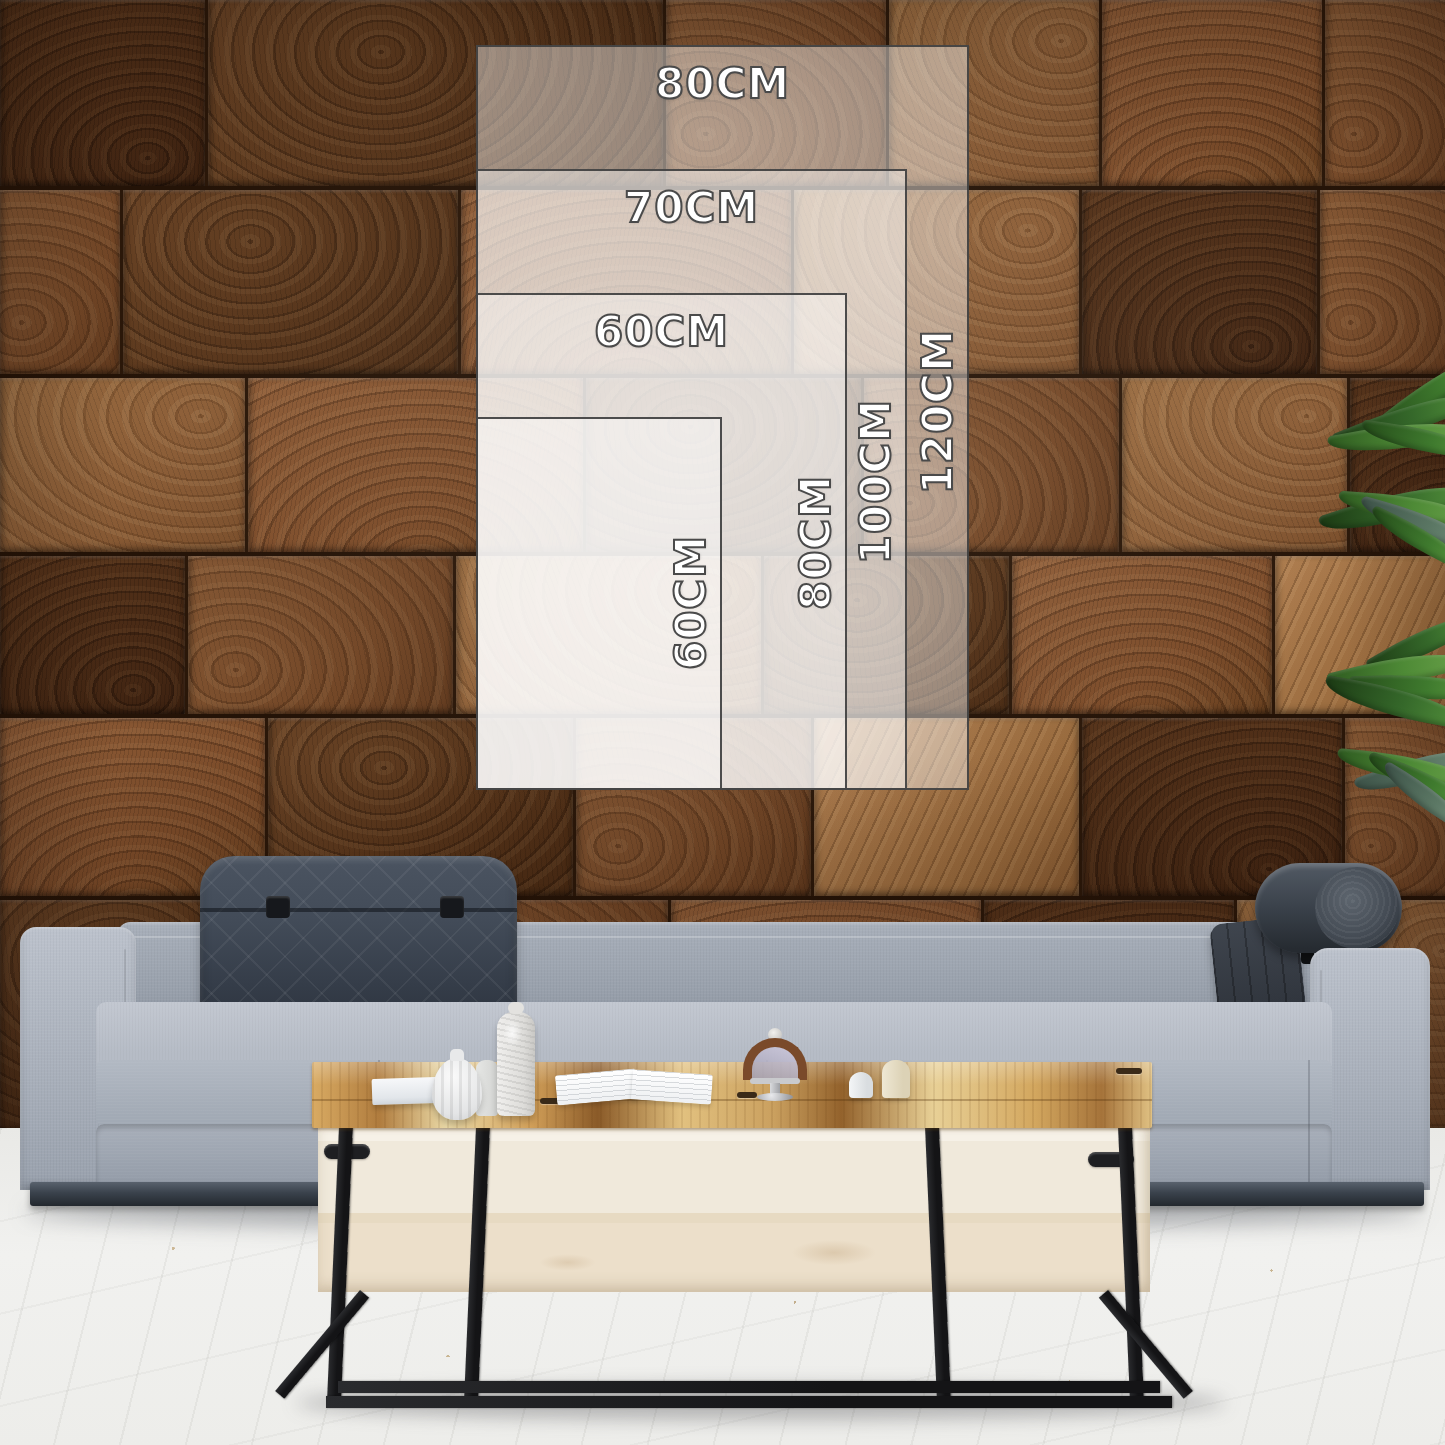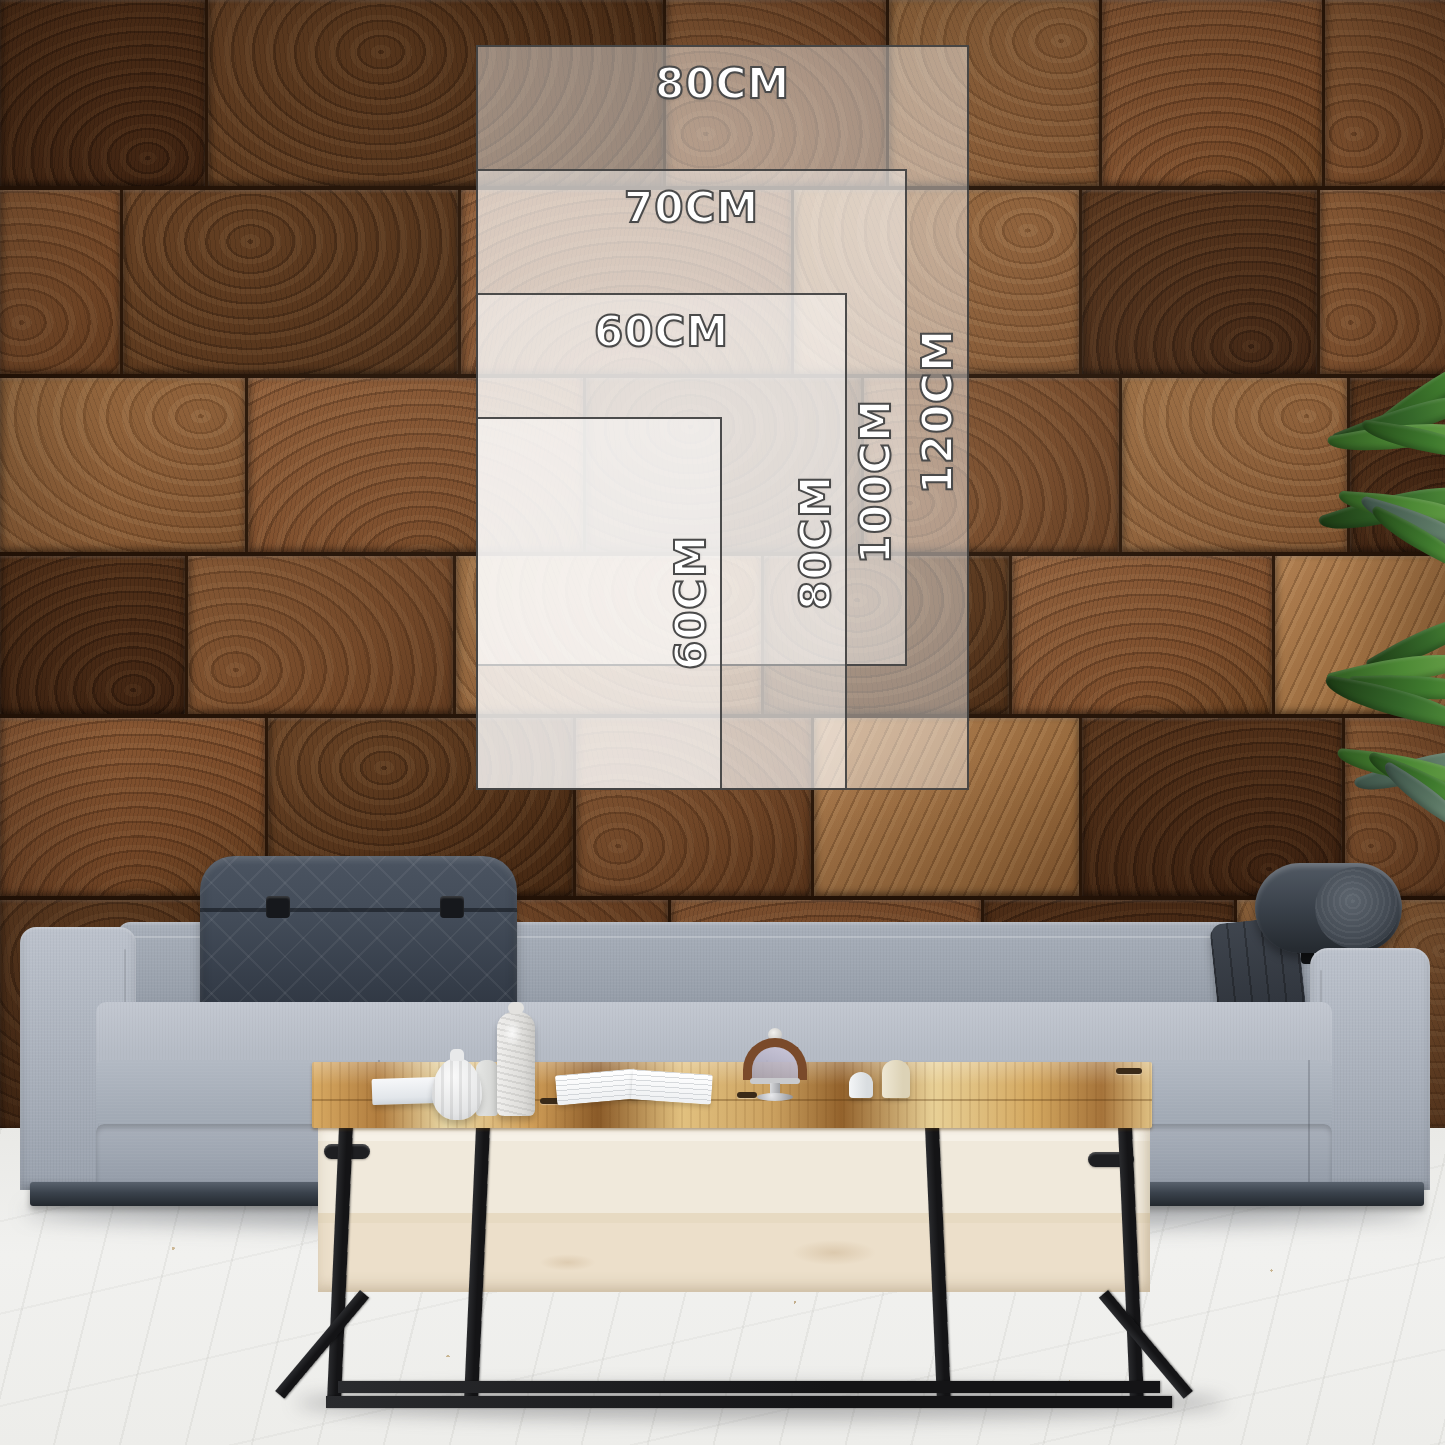--- a/index.html
+++ b/index.html
@@ -40,21 +40,21 @@
   .wall-shade{left:0;top:0;width:1445px;height:1135px;pointer-events:none;
       background:
        radial-gradient(1100px 720px at 54% 36%, rgba(255,240,218,.07), transparent 62%),
        linear-gradient(180deg, rgba(18,8,2,.18), rgba(0,0,0,0) 16%, rgba(0,0,0,0) 66%, rgba(24,10,3,.34) 100%),
        linear-gradient(90deg, rgba(15,6,2,.16), transparent 8%, transparent 93%, rgba(15,6,2,.14));}
 
   
   .sg-rect{position:absolute;box-sizing:border-box;border:2px solid rgba(62,62,62,.92);
            background:rgba(255,255,255,.43);}
   .sg-r1{left:476px;top:45px;width:493px;height:745px;}
-  .sg-r2{left:476px;top:169px;width:431px;height:497px;}
+  .sg-r2{left:476px;top:169px;width:431px;height:621px;}
   .sg-r3{left:476px;top:293px;width:371px;height:497px;}
   .sg-r4{left:476px;top:417px;width:246px;height:373px;}
   .sg-w,.sg-h{color:#fff;font-weight:bold;font-size:42px;letter-spacing:1px;
       -webkit-text-stroke:2px #4a4a4a;text-shadow:0 1px 3px rgba(0,0,0,.18);}
   .sg-w{position:absolute;left:0;right:0;top:12px;text-align:center;}
   .sg-h{position:absolute;writing-mode:vertical-rl;transform:rotate(180deg);right:5px;}
   .sg-r1 .sg-h{top:282px;}
   .sg-r2 .sg-h{top:228px;}
   .sg-r3 .sg-h{top:180px;}
   .sg-r4 .sg-h{top:116px;}

